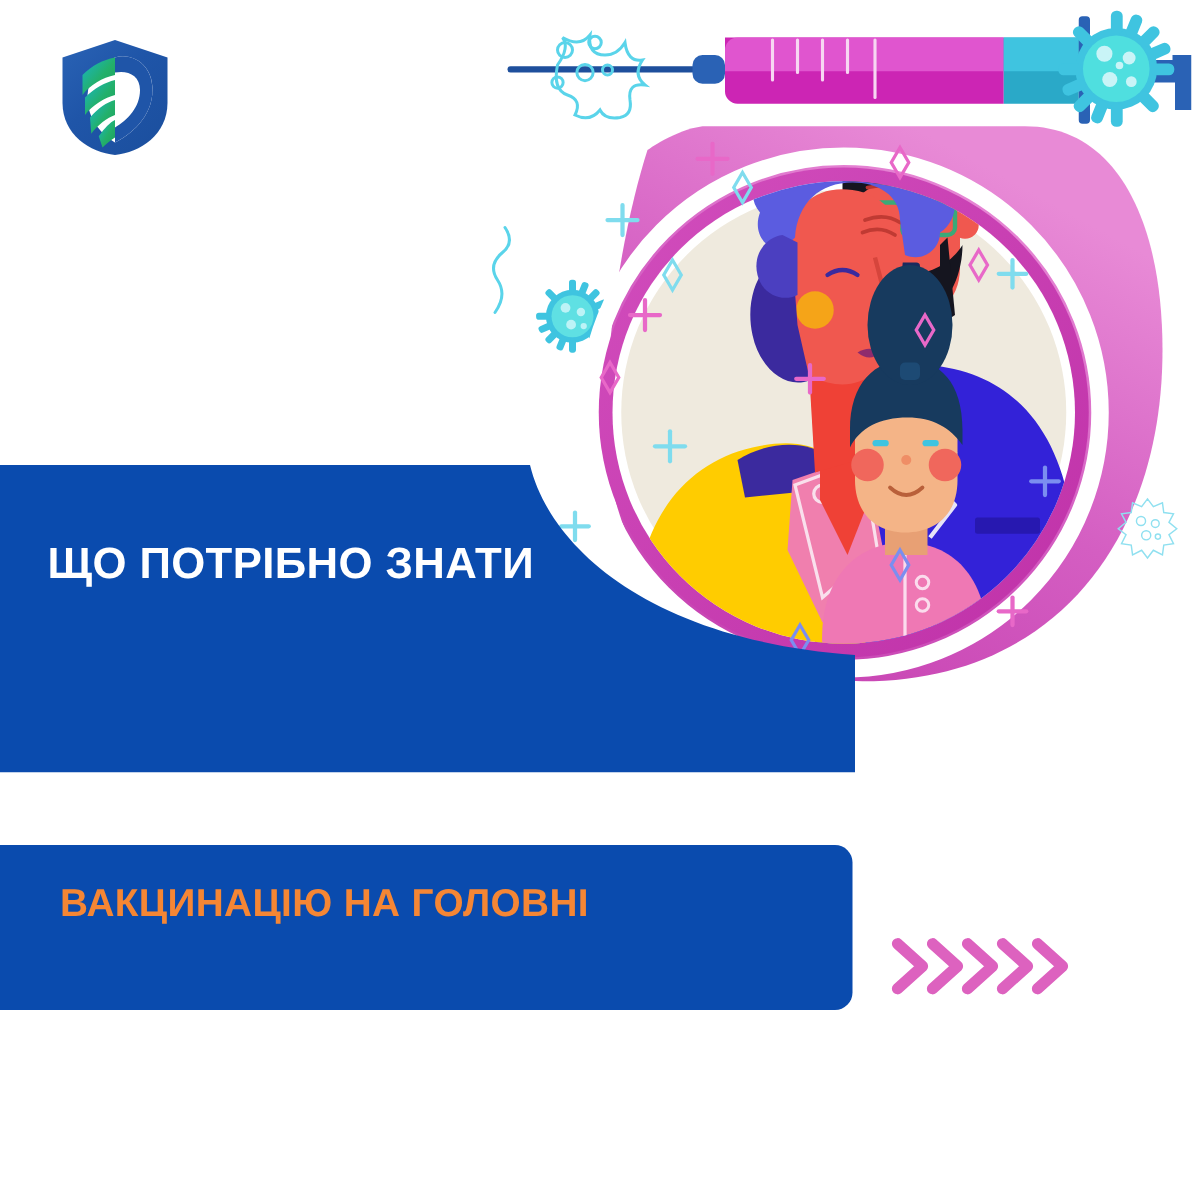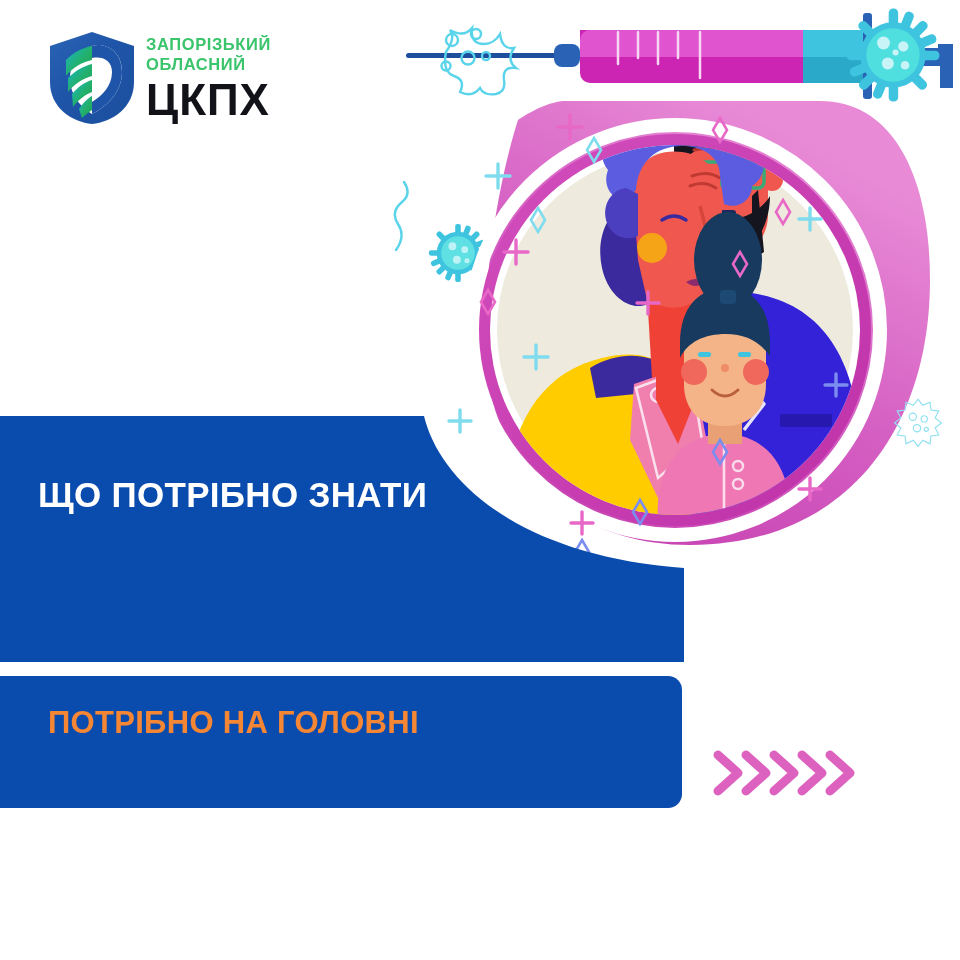--- a/index.html
+++ b/index.html
@@ -65,21 +65,21 @@
     top: 0px;
     width: 570px;
     height: 660px;
   }
   #artwork svg { display: block; }
 
   
   #headline-panel {
     position: absolute;
     left: 0;
-    top: 416px;
+    top: 372px;
     width: 684px;
     height: 246px;
   }
   #headline-panel svg {
     position: absolute;
     left: 0; top: 0;
     width: 684px;
     height: 246px;
   }
   #headline-text {
@@ -493,39 +493,34 @@
             <path d="M 46 34 L 46 46 C 38 48, 28 54, 22 62 L 22 48 C 30 40, 38 36, 46 34 Z"></path>
             <path d="M 46 50 L 46 62 C 40 64, 32 70, 27 77 L 26 64 C 33 56, 39 52, 46 50 Z"></path>
             <path d="M 46 66 L 46 80 C 43 82, 39 85, 36 88 L 33 79 C 38 72, 42 68, 46 66 Z"></path>
           </g>
 
           <path d="M 46 16 C 58 12, 76 20, 76 42 C 76 64, 58 78, 46 84
                    L 46 72 C 56 66, 66 56, 66 42 C 66 30, 56 26, 46 28 Z" fill="#1f55a8"></path>
         </g>
       </svg>
     </div>
-    <div id="logo-text">
-      <div class="logo-line-green">ЗАПОРІЗЬКИЙ</div>
-      <div class="logo-line-green">ОБЛАСНИЙ</div>
-      <div id="logo-acronym">ЦКПХ</div>
-    </div>
   </div>
 
   <div id="headline-panel">
     <svg viewBox="0 0 684 246" width="684" height="246" xmlns="http://www.w3.org/2000/svg">
       <path d="M 0 0 L 424 0 C 440 66, 520 140, 684 152 L 684 246 L 0 246 Z" fill="#0a4bae"></path>
     </svg>
     <div id="headline-text">
       <div>ЩО ПОТРІБНО ЗНАТИ</div>
     </div>
   </div>
 
   <div id="subtitle-bar">
     <div id="subtitle-text">
-      <div>ПОТРІБНО НА ГОЛОВНІ</div>
+      <div>ВАКЦИНАЦІЮ НА ГОЛОВНІ</div>
     </div>
   </div>
 
   <div id="chevrons">
     <svg viewBox="0 0 160 56" width="160" height="56" xmlns="http://www.w3.org/2000/svg">
       <g fill="none" stroke="#dd62bf" stroke-width="9" stroke-linecap="round" stroke-linejoin="round">
         <polyline points="6,10 26,28 6,46"></polyline>
         <polyline points="34,10 54,28 34,46"></polyline>
         <polyline points="62,10 82,28 62,46"></polyline>
         <polyline points="90,10 110,28 90,46"></polyline>

